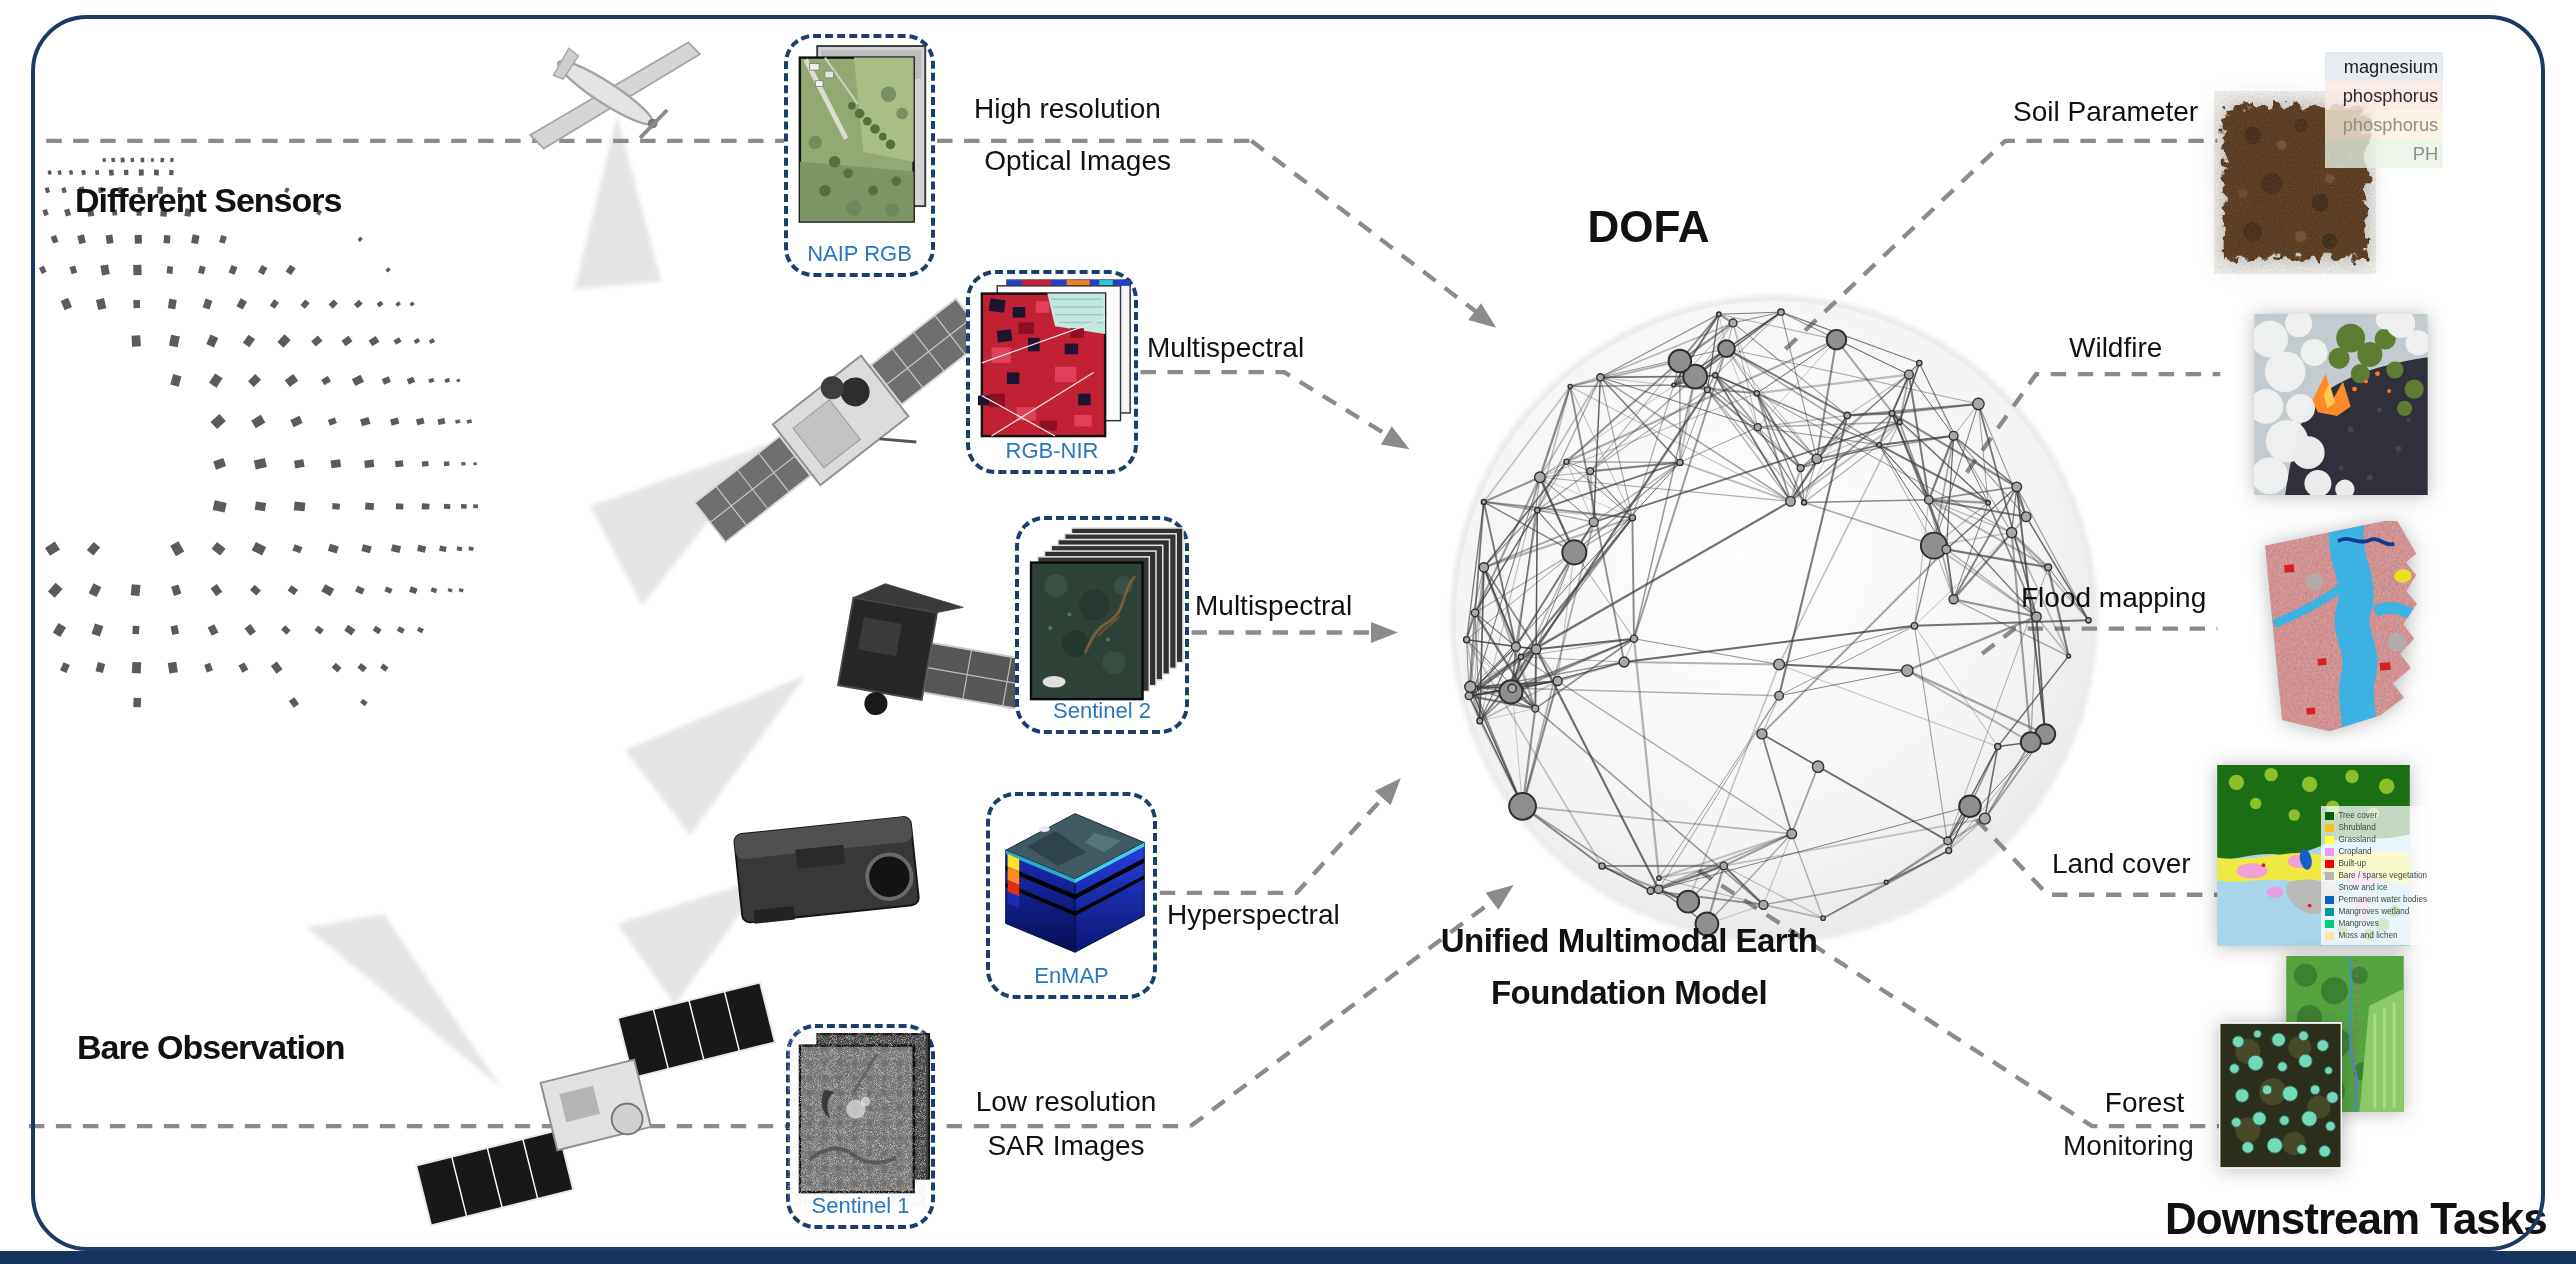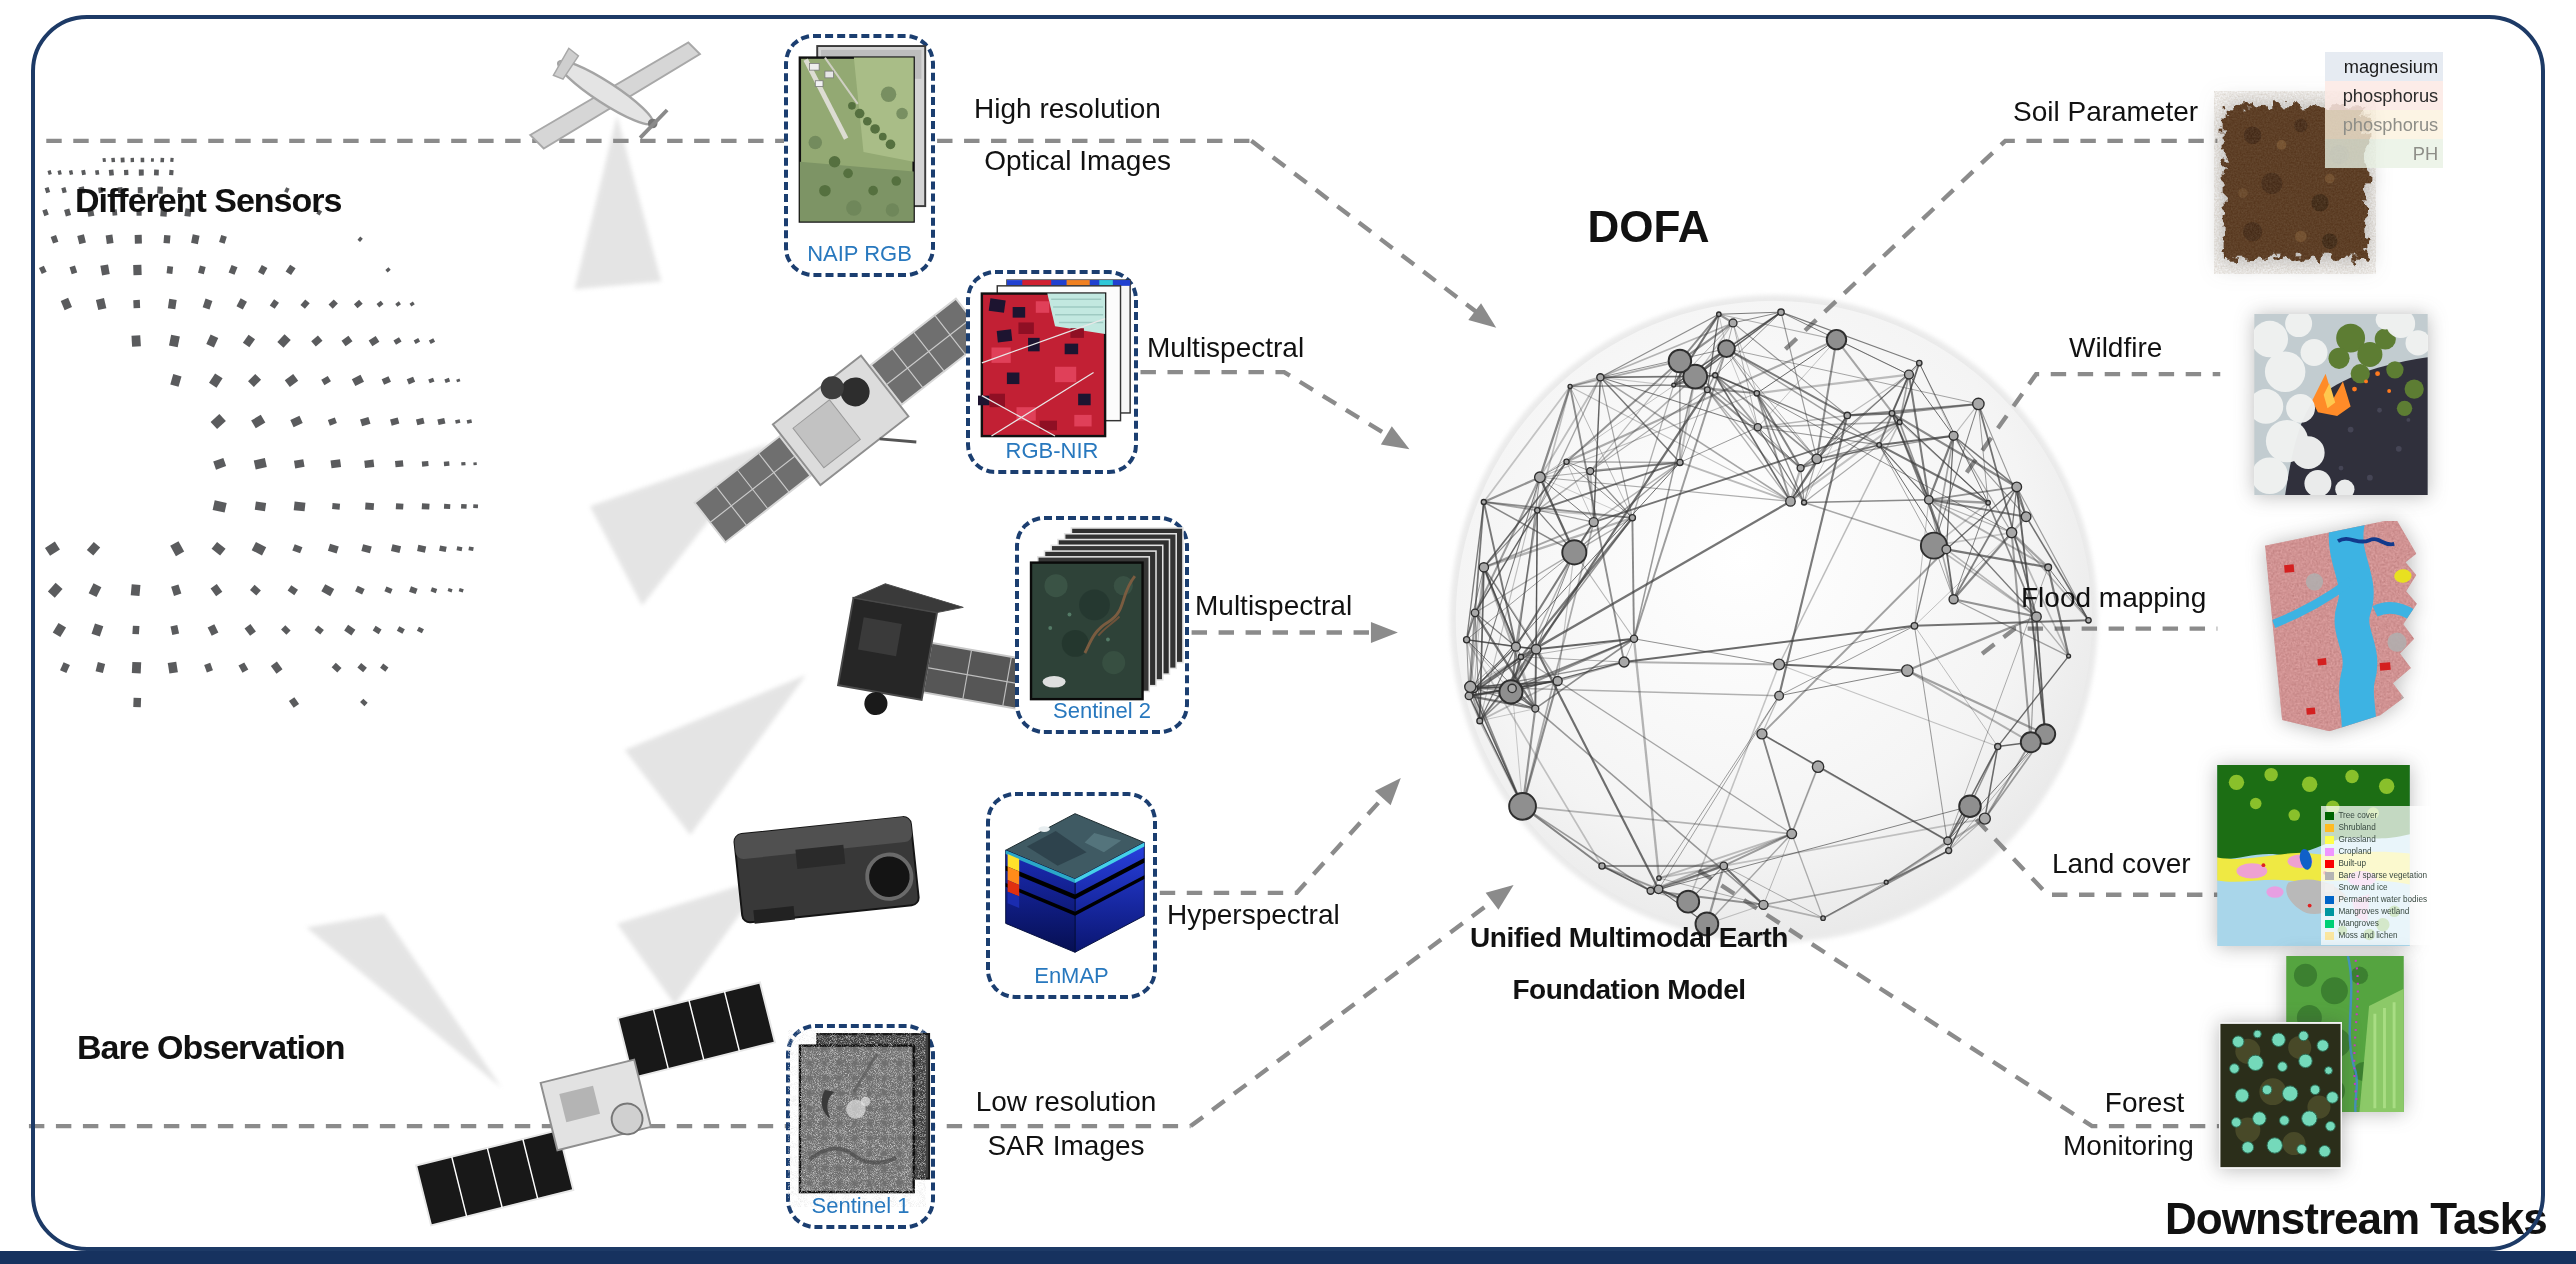--- a/index.html
+++ b/index.html
@@ -21,21 +21,21 @@
               font-size:22px;color:#2878be;white-space:nowrap;}
   .card svg{position:absolute;overflow:visible;}
   
   .shadowed{filter:drop-shadow(0 1.9px 9.6px rgba(60,60,60,0.35));}
   .chip{width:118px;height:29px;line-height:29px;font-size:18.3px;text-align:right;
         padding-right:4.8px;box-sizing:border-box;white-space:nowrap;}
   #legend{background:rgba(255,255,255,0.74);padding:3.9px 2.9px 2.9px 3.9px;z-index:2;}
   .lrow{display:flex;align-items:center;gap:3.9px;height:12px;text-align:right;}
   .lsw{width:9.6px;height:8.7px;flex:none;}
   .llb{font-size:8.2px;color:#3a4a42;white-space:nowrap;line-height:1;}
-  .desc{font-size:28px;font-weight:bold;letter-spacing:-0.5px;}
+  .desc{font-size:33px;font-weight:bold;letter-spacing:-0.5px;}
 </style>
 </head>
 <body>
 
 <div id="canvas">
 
   <svg id="decor" width="2576" height="1265" viewBox="0 0 2672 1312">
     <defs>
       <radialGradient id="sphereG" cx="45%" cy="40%" r="65%">
         <stop offset="0%" stop-color="#ffffff"></stop>

